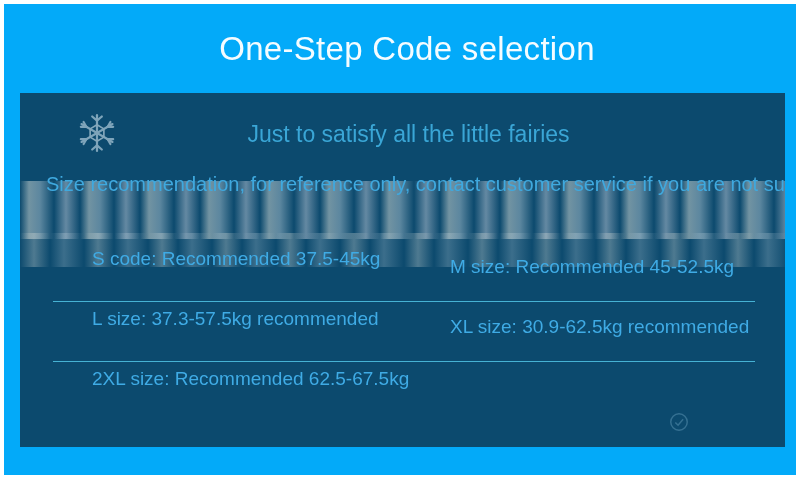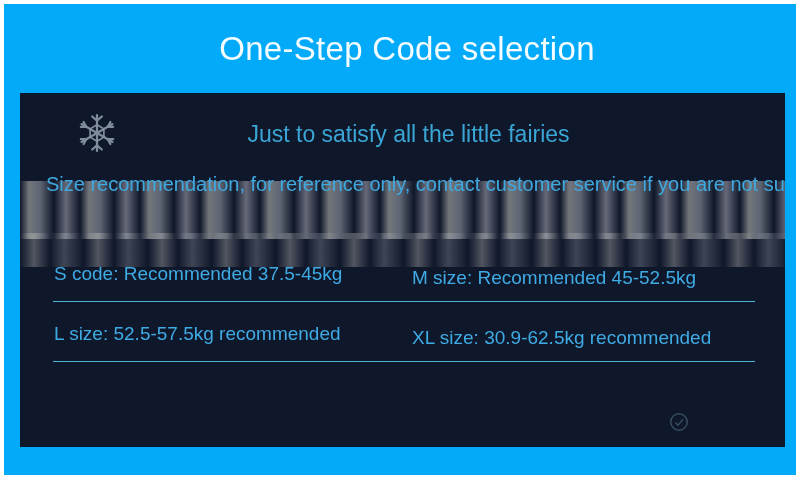--- a/index.html
+++ b/index.html
@@ -48,21 +48,21 @@
     padding-left: 14px;
   }
 
   
   .card {
     position: absolute;
     left: 16px;
     top: 89px;
     width: 765px;
     height: 354px;
-    background: #0f172a;
+    background: #0c4a6e;
     overflow: hidden;
   }
 
   
   .card-watermark {
     position: absolute;
     left: 0;
     top: 88px;
     width: 765px;
     height: 58px;
@@ -148,23 +148,22 @@
     left: 0;
     top: 155px;
     width: 765px;
   }
   .size-row {
     position: relative;
     height: 60px;
   }
   .size-row .cells {
     display: flex;
-    align-items: center;
     height: 53px;
-    padding-left: 34px;
+    padding-left: 72px;
     box-sizing: border-box;
   }
   .size-cell {
     color: #3FABE5;
     font-size: 19px;
     line-height: 1.2;
     white-space: nowrap;
   }
   .size-cell.col1 {
     width: 358px;
@@ -238,22 +237,29 @@
       <div class="size-row">
         <div class="cells">
           <div class="size-cell col1">S code: Recommended 37.5-45kg</div>
           <div class="size-cell col2">M size: Recommended 45-52.5kg</div>
         </div>
         <div class="size-divider"></div>
       </div>
 
       <div class="size-row">
         <div class="cells">
-          <div class="size-cell col1">L size: 52.5-57.5kg recommended</div>
+          <div class="size-cell col1">L size: 37.3-57.5kg recommended</div>
           <div class="size-cell col2">XL size: 30.9-62.5kg recommended</div>
         </div>
         <div class="size-divider"></div>
       </div>
 
+      <div class="size-row last">
+        <div class="cells">
+          <div class="size-cell col1">2XL size: Recommended 62.5-67.5kg</div>
+          <div class="size-cell col2"></div>
+        </div>
+
+      </div>
 
     </div>
   </div>
 </div>
 
 </body></html>

